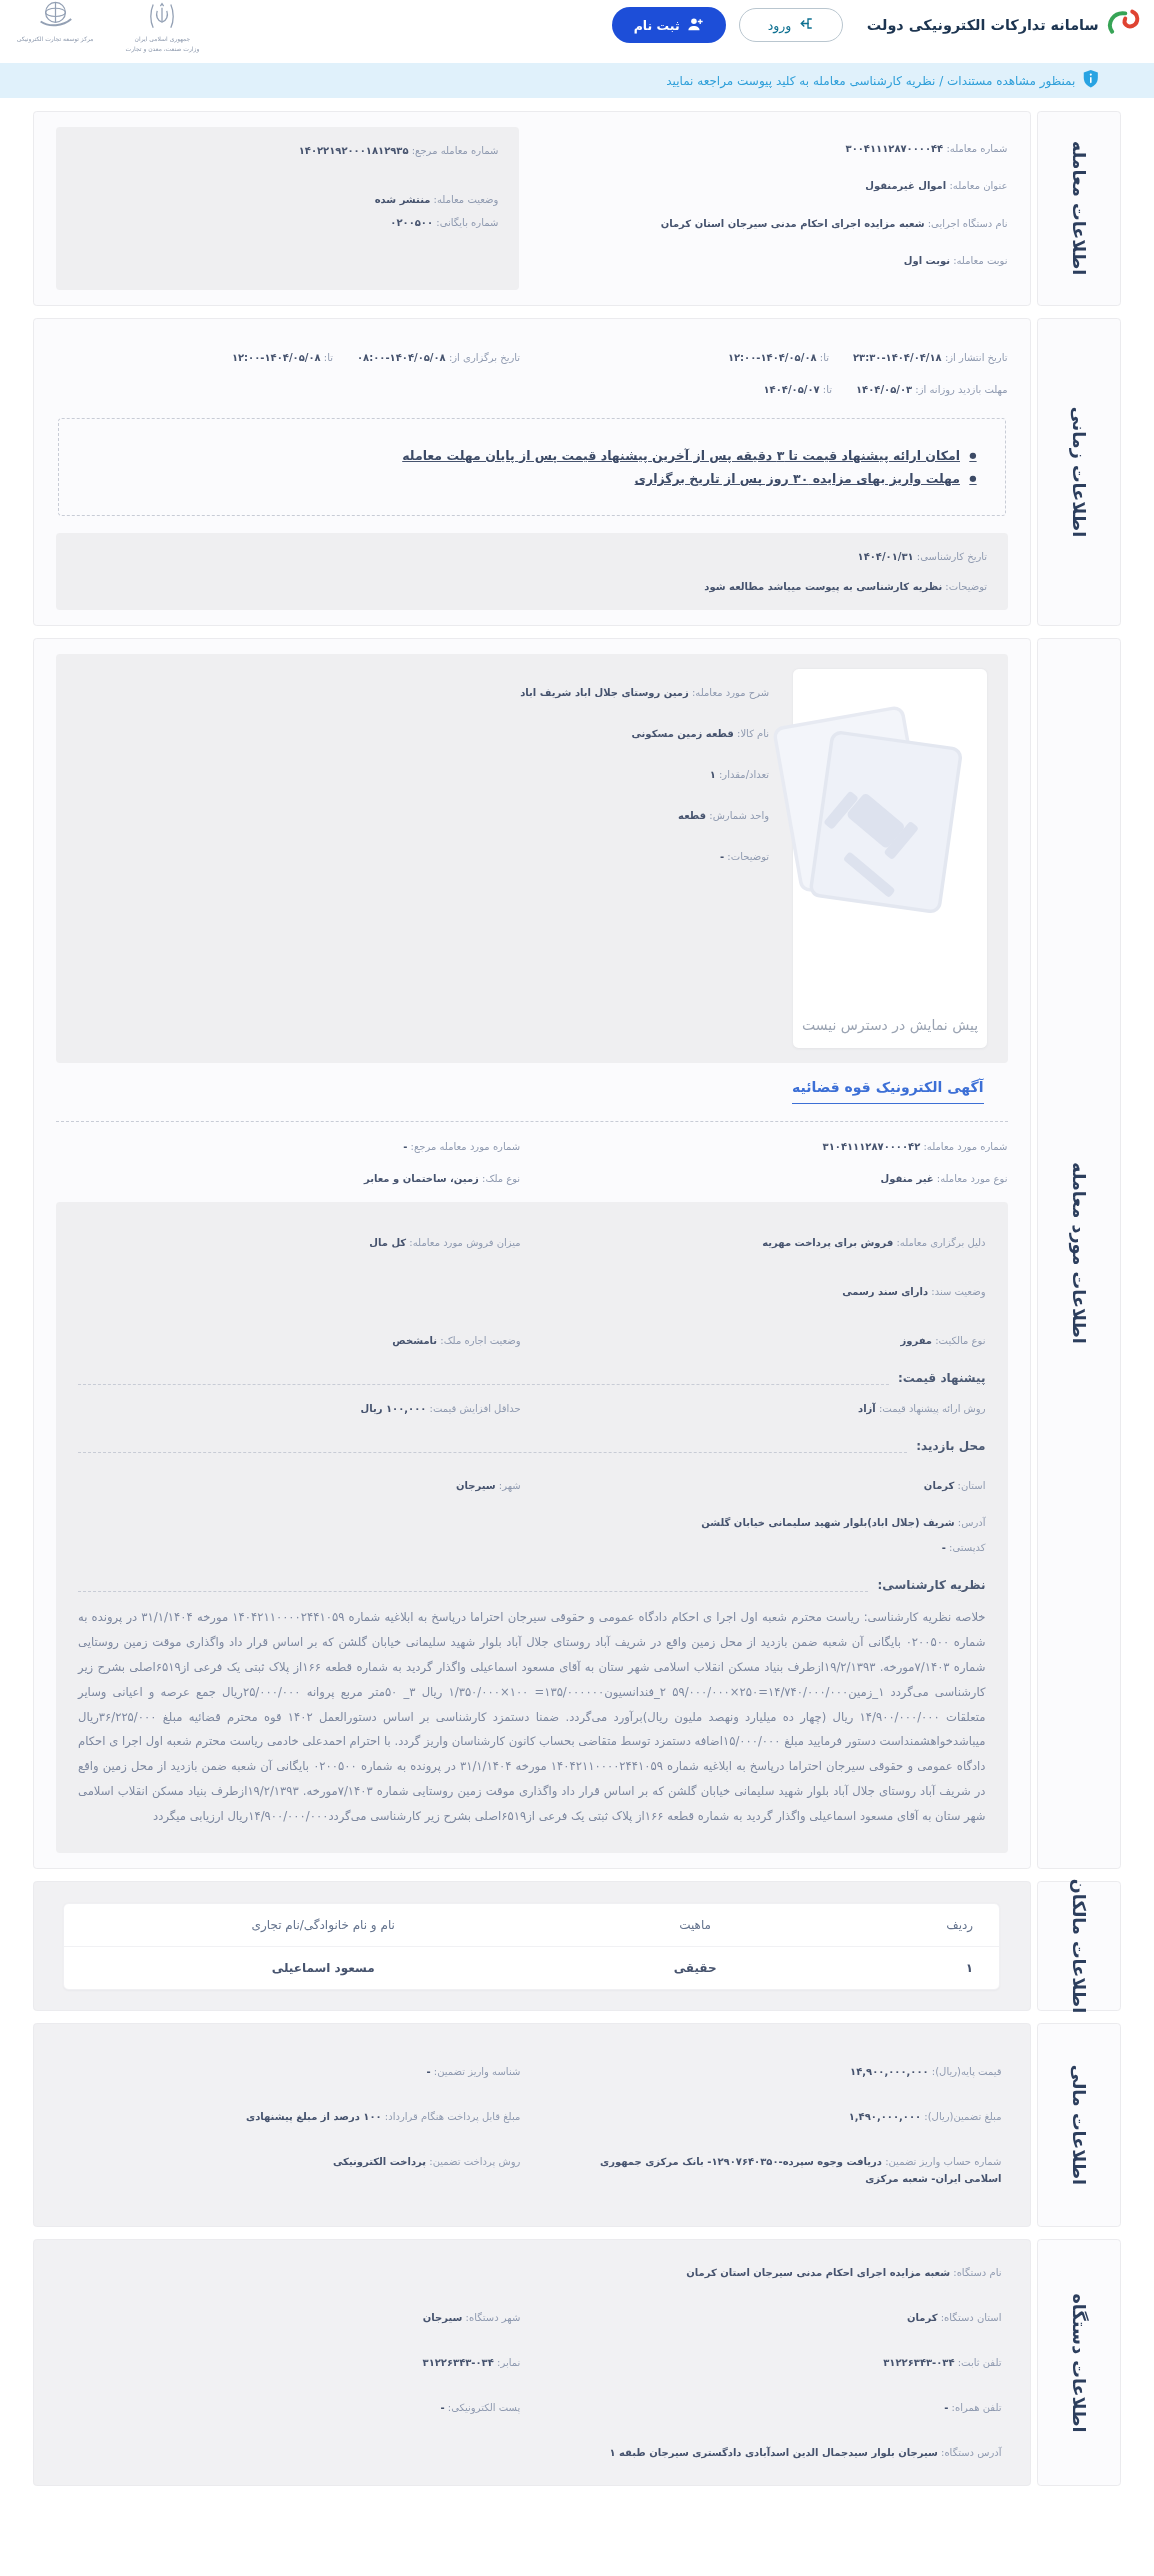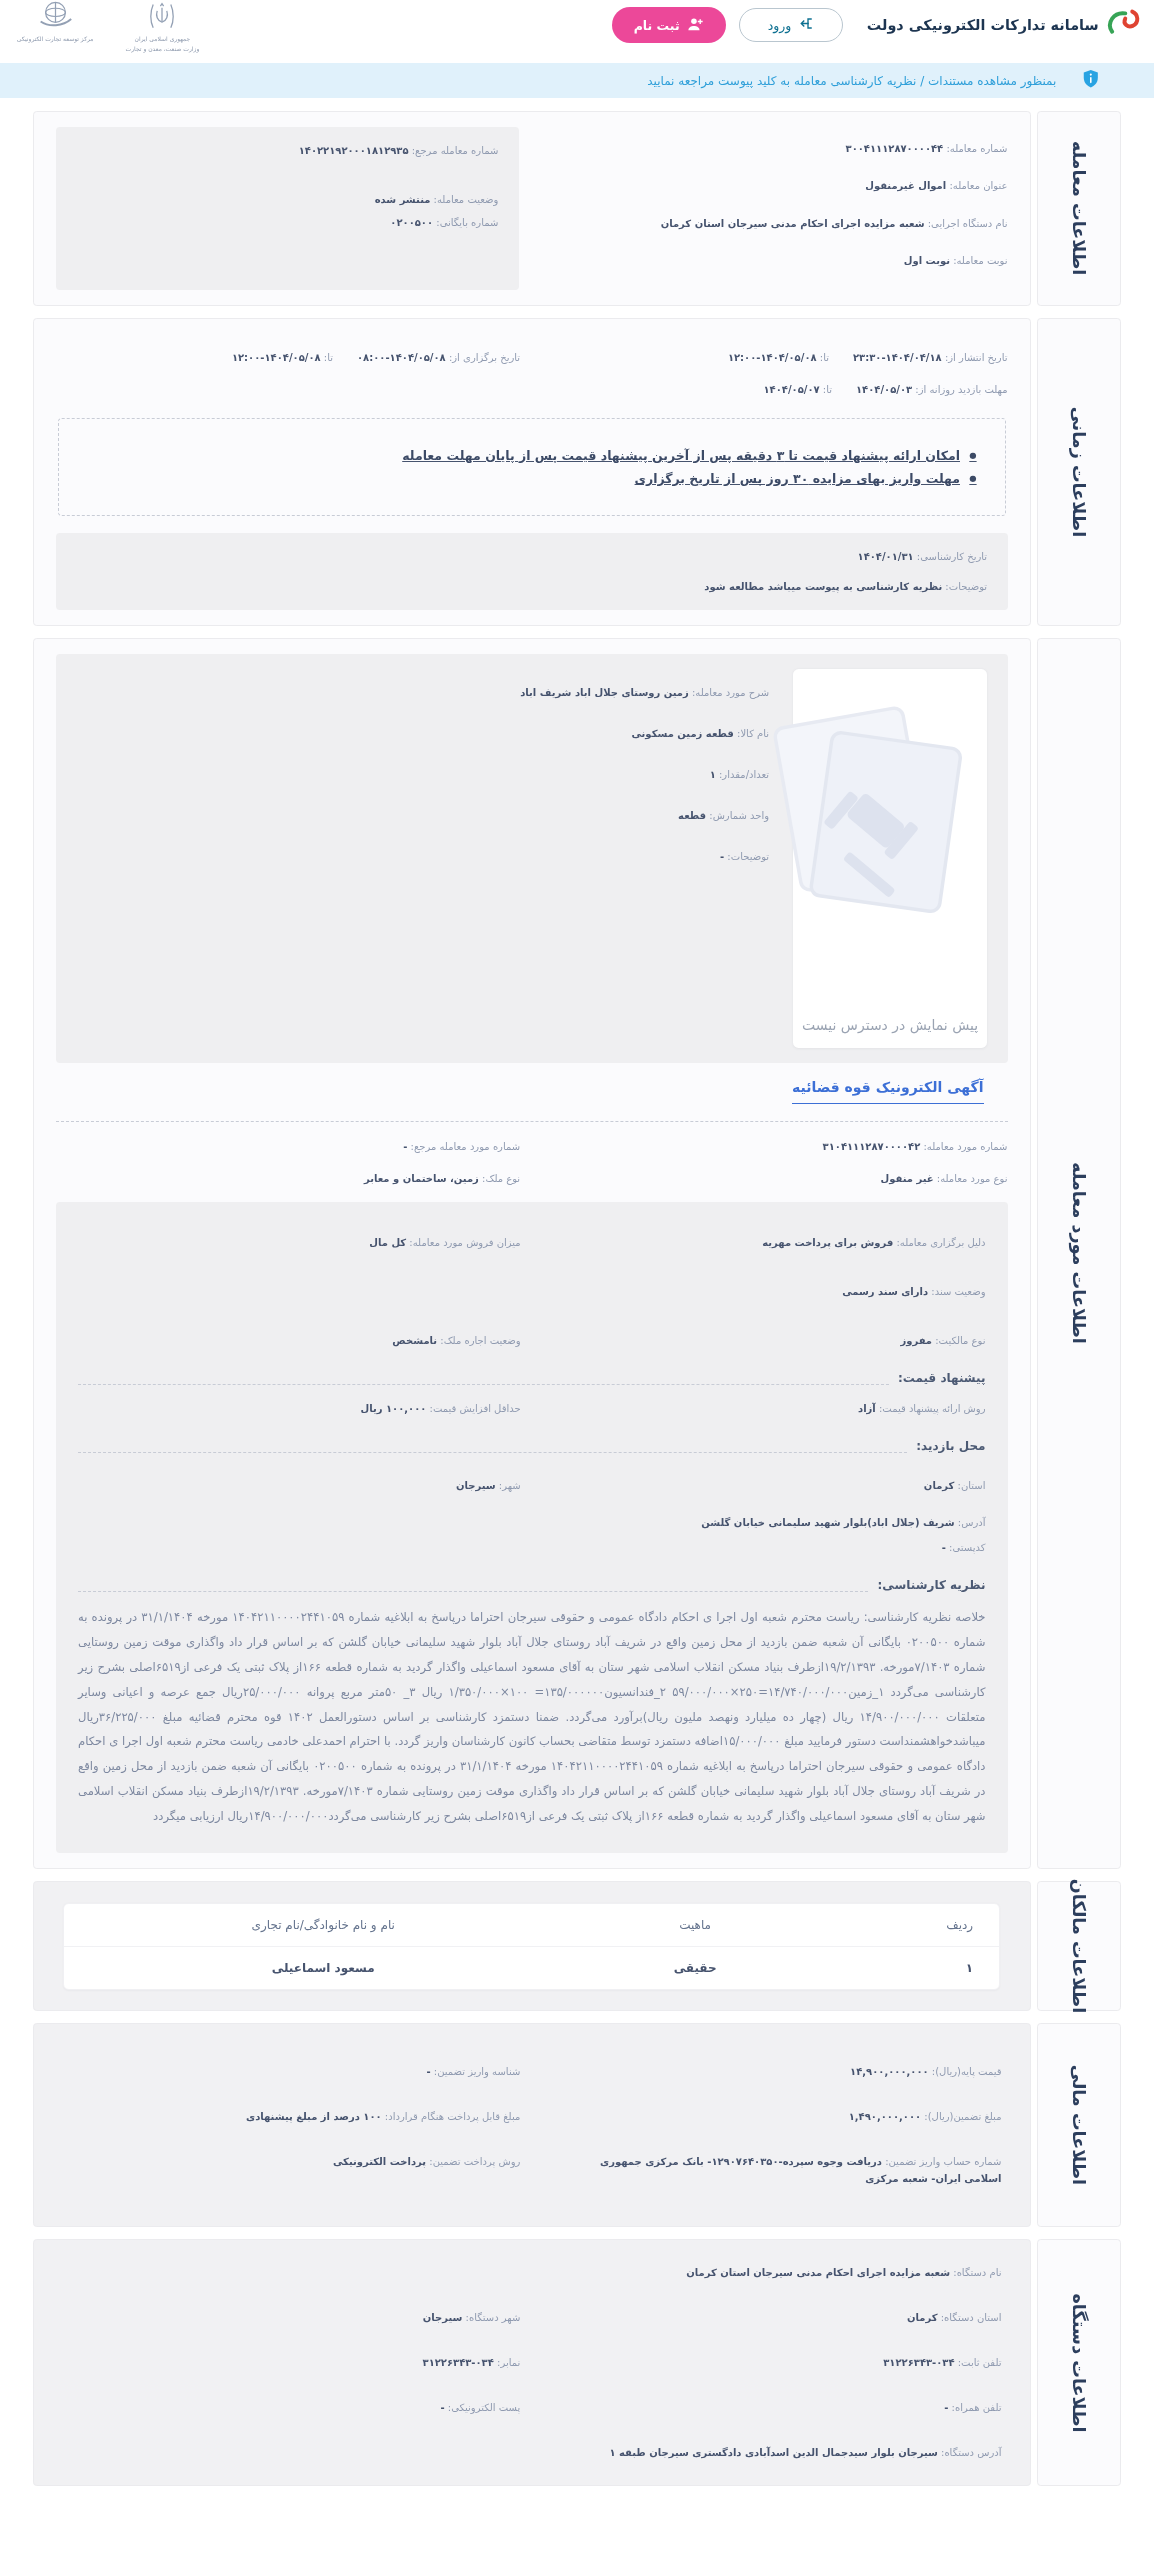--- a/index.html
+++ b/index.html
@@ -5,28 +5,28 @@
   * { box-sizing: border-box; margin: 0; padding: 0; }
   body { width: 1154px; background: #ffffff; font-family: "DejaVu Sans", sans-serif; direction: rtl; color:#46536e; }
   .page { width: 1154px; min-height: 2576px; position: relative; }
 
   
   header { height: 50px; display: flex; align-items: center; padding: 0 13px 0 16.7px; background:#fff; }
   .brand { display: flex; align-items: center; gap: 7.4px; }
   .brand-title { font-size: 14.4px; font-weight: 700; color: #1d3551; }
   .hbtn { display: inline-flex; align-items: center; gap: 7.4px; border-radius: 20.4px; font-size: 12.5px; cursor: pointer; font-family: inherit; }
   .btn-login { background: #fff; border: 0.9px solid #b9c6cf; color: #0d7091; padding: 8.4px 28px; margin-right: 24px; justify-content: flex-end; }
-  .btn-register { background: #ec4899; border: none; color: #fff; padding: 9.3px 22px; margin-right: 13px; font-weight: 600; }
+  .btn-register { background: #1d4ed8; border: none; color: #fff; padding: 9.3px 22px; margin-right: 13px; font-weight: 600; }
   .hspacer { flex: 1; }
   .logos { display: flex; align-items: flex-start; gap: 32px; padding-top: 3.7px; }
   .logo-box { display: flex; flex-direction: column; align-items: center; gap: 0.9px; }
   .logo-cap { font-size: 6px; color: #8d99ad; line-height: 1.5; text-align: center; }
 
   
-  .notice { margin-top: 13px; background: #e0f1fb; min-height: 35px; display: flex; align-items: center; gap: 26px; padding: 5.6px 54px; }
+  .notice { margin-top: 13px; background: #e0f1fb; min-height: 35px; display: flex; align-items: center; gap: 7px; padding: 5.6px 54px; }
   .ntext { color: #2e9fd9; font-size: 12px; }
 
   
   main { padding: 13px 0 0; }
   .section { display: flex; gap: 6.5px; margin: 0 33px 12px; align-items: stretch; }
   .sec-body { flex: 1; background: #fbfbfd; border: 0.9px solid #ebebee; border-radius: 3.7px; padding: 15px 22px; position: relative; }
   .sec-body.gray-body { background: #f1f1f3; }
   .sec-label { width: 84px; background: #fbfbfd; border: 0.9px solid #ebebee; border-radius: 3.7px; display: flex; align-items: center; justify-content: center; overflow: visible; }
   .sec-label span { transform: rotate(90deg); white-space: nowrap; font-size: 17.6px; font-weight: 700; color: #2c3e5d; }
 

